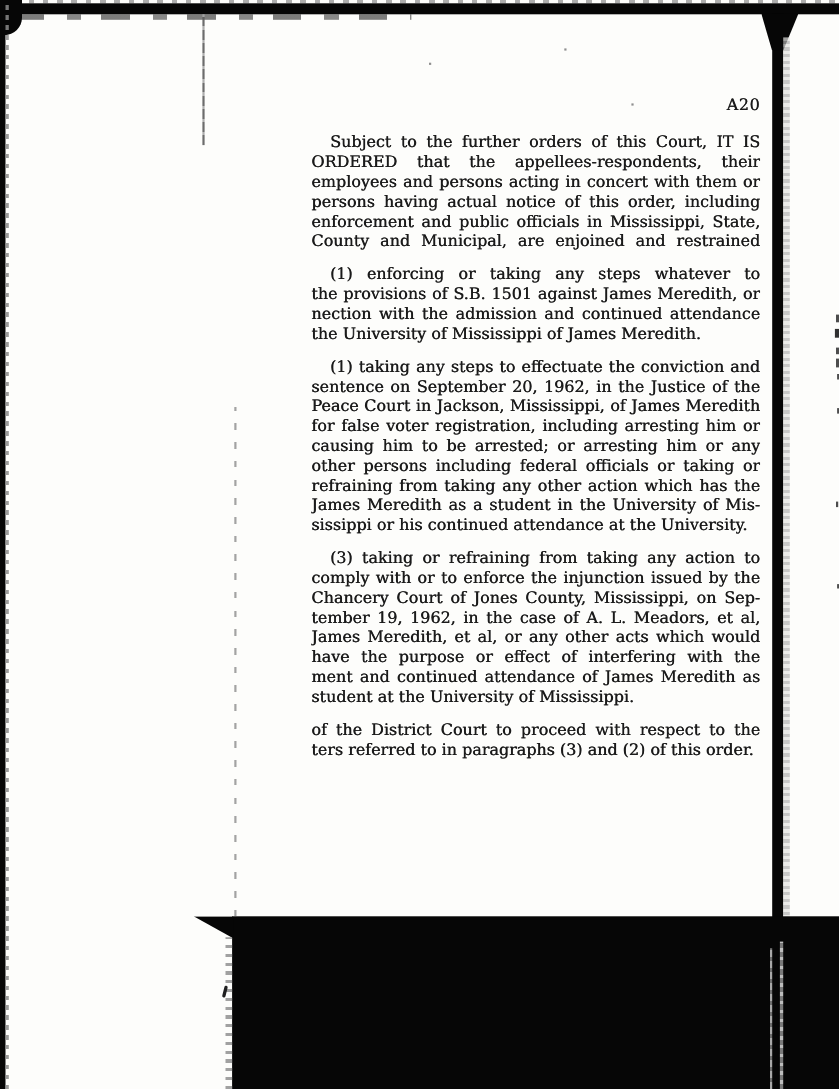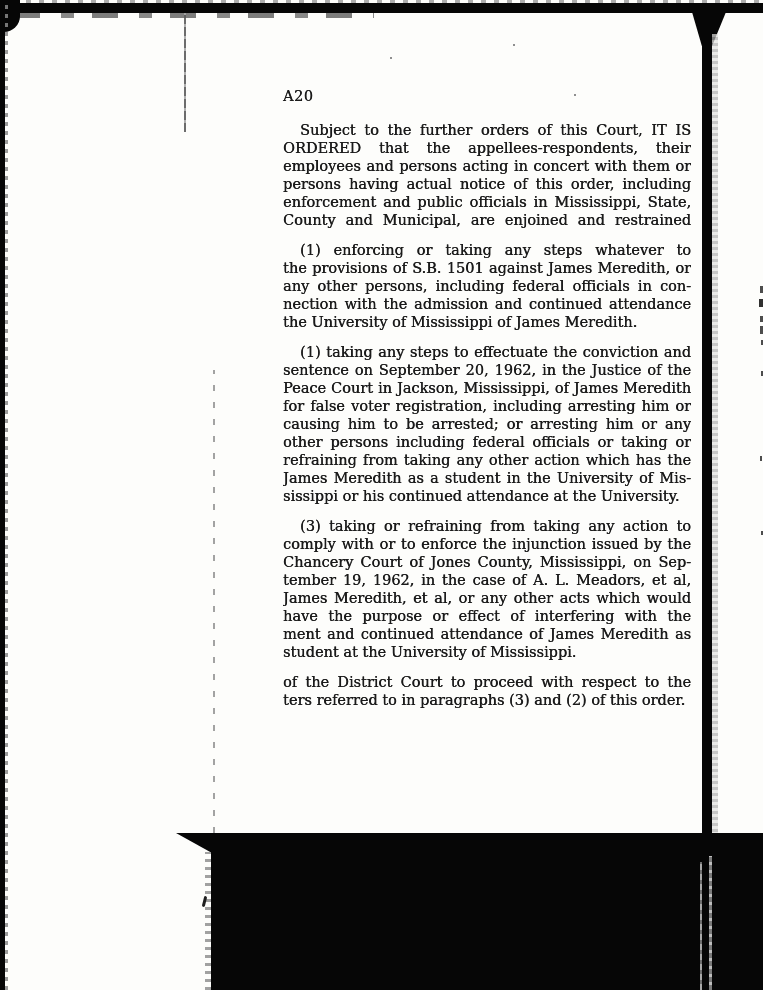--- a/index.html
+++ b/index.html
@@ -15,21 +15,21 @@
     width: 763px; height: 990px;
     background: var(--paper);
     overflow: hidden;
     font-family: "DejaVu Serif", "Liberation Serif", serif;
   }
 
   
   .page-number {
     position: absolute;
     left: 283px; top: 88px; width: 408px;
-    text-align: left;
+    text-align: right;
     font-size: 14.5px;
     color: var(--ink);
     letter-spacing: 0.5px;
     text-shadow: 0.35px 0 0 currentColor;
   }
   .text-column {
     position: absolute;
     left: 283px; top: 121px; width: 408px;
     font-size: 14.5px;
     line-height: 18px;
@@ -188,21 +188,20 @@
       <div class="text-line para-first">Subject to the further orders of this Court, IT IS</div>
       <div class="text-line">ORDERED that the appellees-respondents, their agents,</div>
       <div class="text-line">employees and persons acting in concert with them or</div>
       <div class="text-line">persons having actual notice of this order, including law</div>
       <div class="text-line">enforcement and public officials in Mississippi, State,</div>
       <div class="text-line para-last">County and Municipal, are enjoined and restrained from</div>
     </div>
     <div class="paragraph">
       <div class="text-line para-first">(1) enforcing or taking any steps whatever to enforce</div>
       <div class="text-line">the provisions of S.B. 1501 against James Meredith, or</div>
-      <div class="text-line">any other persons, including federal officials in con-</div>
       <div class="text-line">nection with the admission and continued attendance at</div>
       <div class="text-line para-last">the University of Mississippi of James Meredith.</div>
     </div>
     <div class="paragraph">
       <div class="text-line para-first">(1) taking any steps to effectuate the conviction and</div>
       <div class="text-line">sentence on September 20, 1962, in the Justice of the</div>
       <div class="text-line">Peace Court in Jackson, Mississippi, of James Meredith</div>
       <div class="text-line">for false voter registration, including arresting him or</div>
       <div class="text-line">causing him to be arrested; or arresting him or any</div>
       <div class="text-line">other persons including federal officials or taking or</div>

